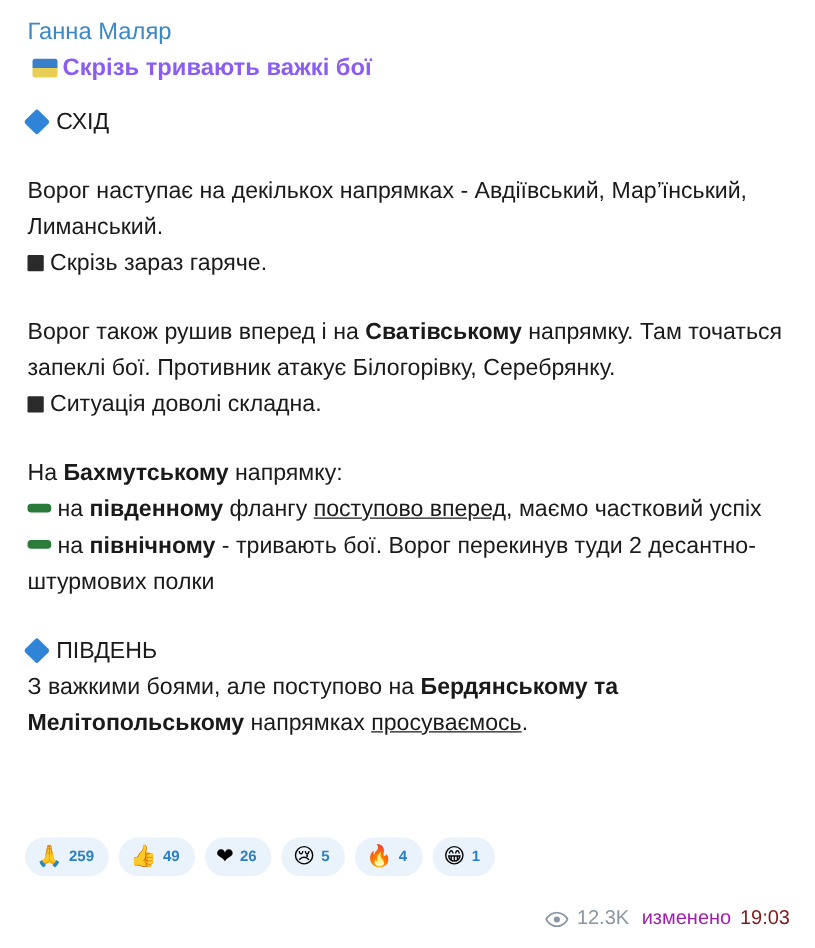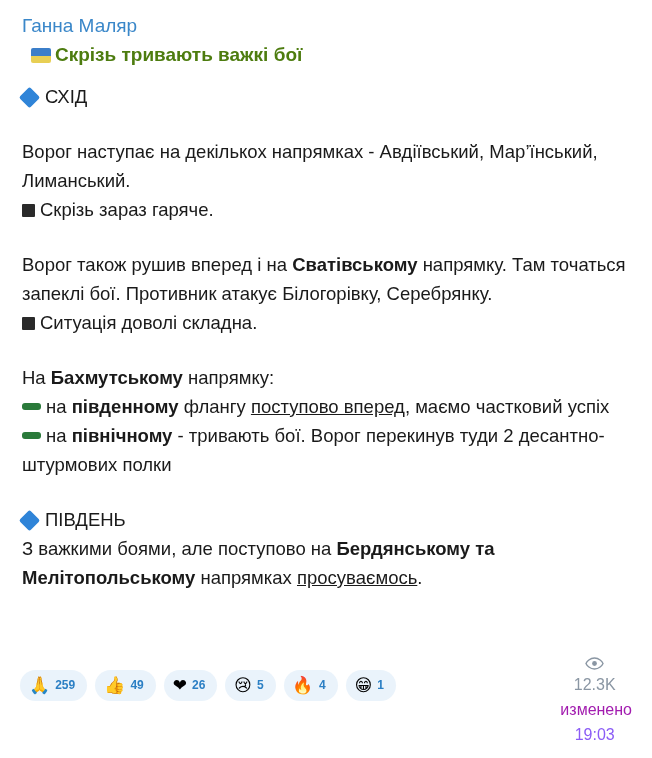--- a/index.html
+++ b/index.html
@@ -25,22 +25,22 @@
     color: #3a87c9;
     font-size: 19px;
     line-height: 24px;
     margin: 0 0 4px 0;
     font-family: "Liberation Sans", sans-serif;
   }
   .headline {
     font-size: 19px;
     line-height: 26px;
     font-weight: bold;
-    color: #4d7c0f;
-    margin: 0 0 8px 9px;
+    color: #8b5cf6;
+    margin: 0 0 8px 4px;
   }
   .body {
     font-size: 18.5px;
     line-height: 29px;
     color: #1a1a1a;
   }
   .para {
     margin: 0;
   }
   .spacer {
@@ -118,26 +118,25 @@
   }
   .footer {
     position: absolute;
     right: 20px;
     bottom: 14px;
     display: flex;
     align-items: center;
     gap: 7px;
     color: #8a96a3;
     font-size: 16px;
-    flex-direction: column;
   }
   .eye-icon { display: inline-block; width: 19px; height: 13px; }
   .views { color: #8a96a3; font-size: 16px; }
   .edited { color: #a21caf; font-size: 16px; margin-left: 3px; }
-  .time { color: #8b5cf6; font-size: 16px; }
+  .time { color: #7f1d1d; font-size: 16px; }
 </style>
 </head>
 <body>
 
 <div class="post">
 
   <div class="author">Ганна Маляр</div>
 
   <div class="headline">
     <span class="emoji-flag"></span><span><span>Скрізь тривають важкі бої</span></span>

